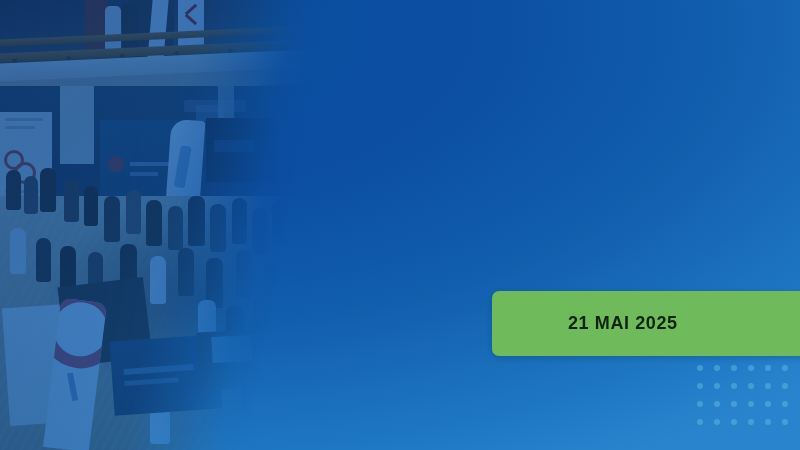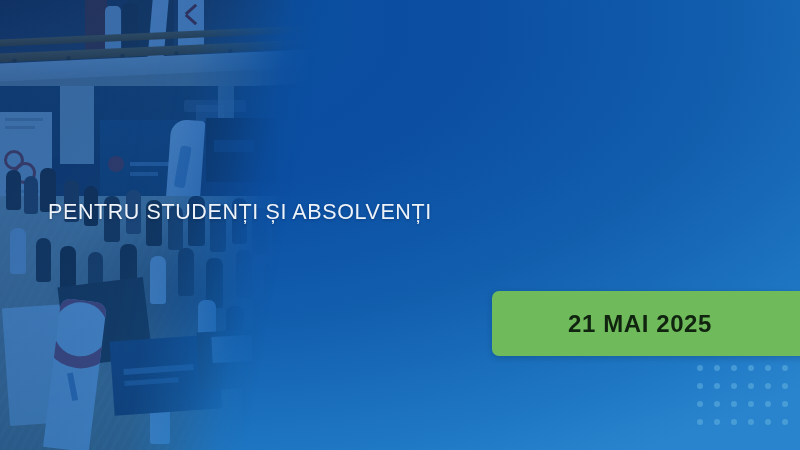--- a/index.html
+++ b/index.html
@@ -177,21 +177,21 @@
   .date-badge{
     position:absolute; left:492px; top:291px;
     width:320px; height:65px;
     background:#6fbb5b;
     border-radius:7px;
     display:flex; align-items:center; justify-content:flex-start;
     box-shadow:0 2px 6px rgba(0,15,40,.18);
   }
   .date-badge .date-text{
     color:#10240f;
-    font-size:24px; font-weight:bold;
+    font-size:18px; font-weight:bold;
     letter-spacing:.6px;
     margin-left:76px;
   }
 
   
   .dot-grid{
     position:absolute; left:697px; top:365px;
     width:103px; height:72px;
     display:grid;
     grid-template-columns:repeat(6, 17px);
@@ -312,21 +312,20 @@
       </div>
       <div class="ph-table"></div>
       <div class="ph-paper"></div>
 
       <div class="photo-tint"></div>
       <div class="photo-tint2"></div>
     </div>
   </div>
 
 
-  <div class="subline">PENTRU STUDENȚI ȘI ABSOLVENȚI</div>
 
   <div class="date-badge">
     <span class="date-text">21 MAI 2025</span>
   </div>
 
   <div class="dot-grid">
     <span class="dot"></span>
     <span class="dot"></span>
     <span class="dot"></span>
     <span class="dot"></span>

